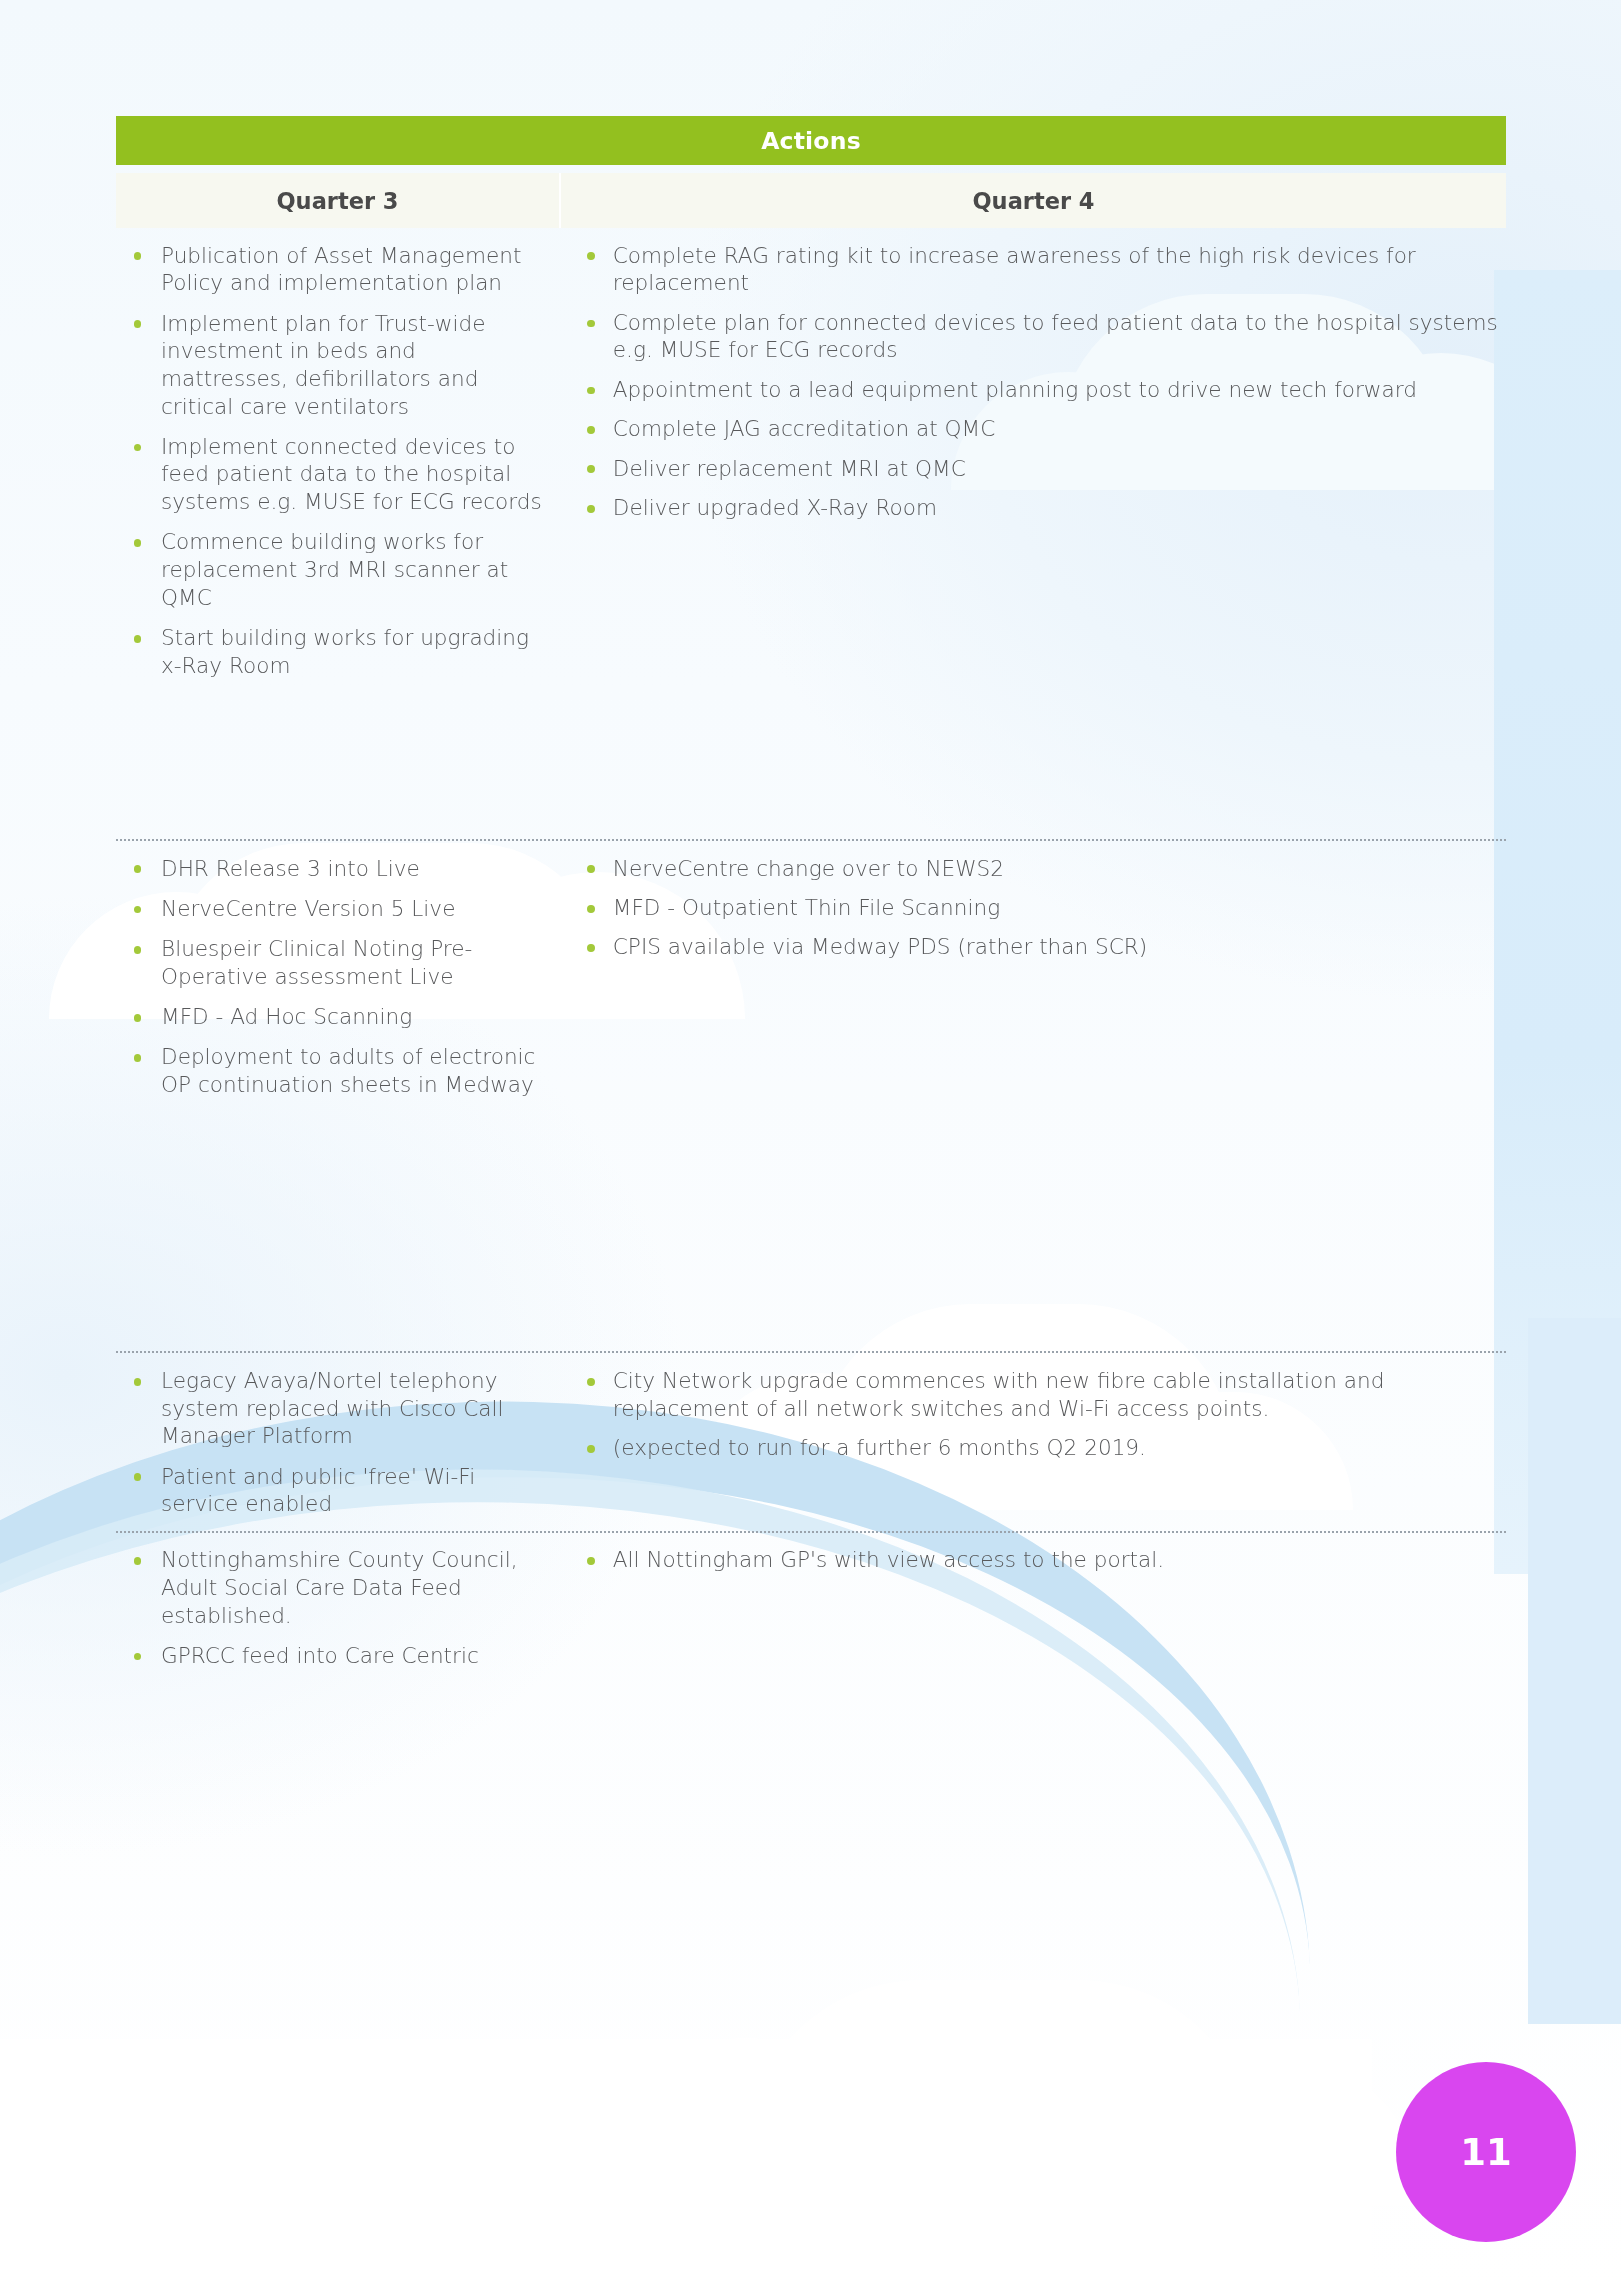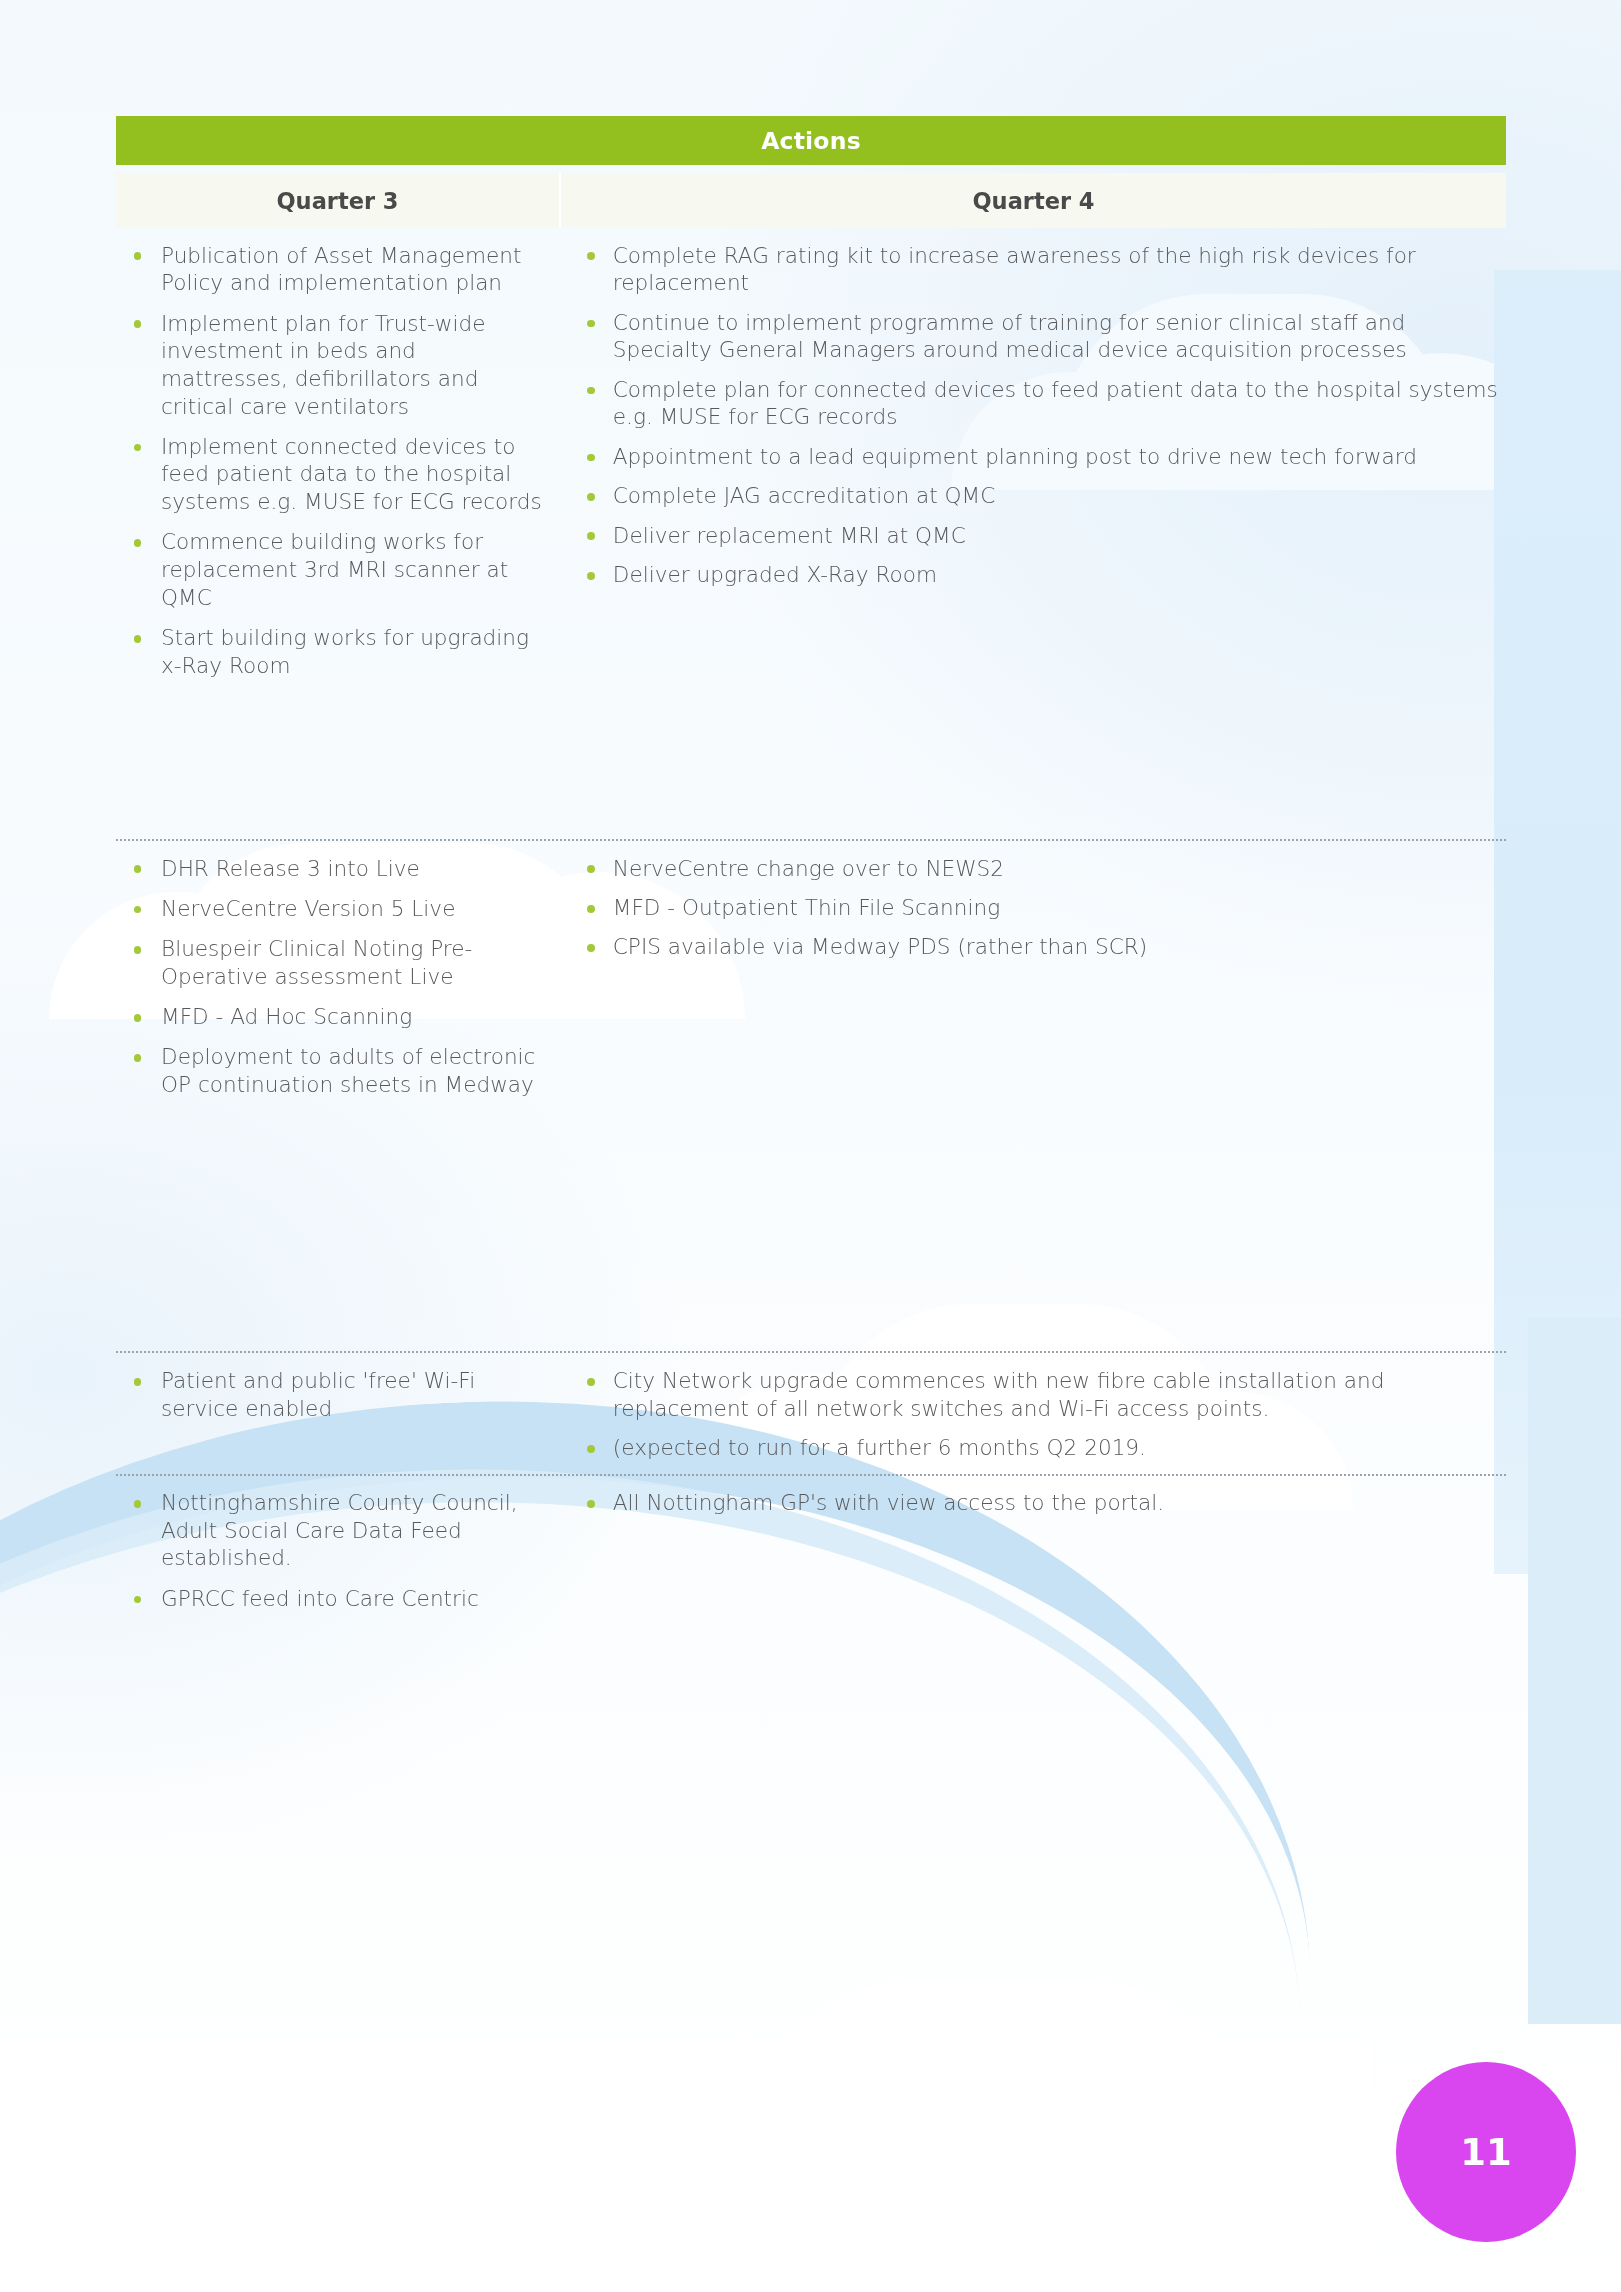--- a/index.html
+++ b/index.html
@@ -265,21 +265,20 @@
           <li>Publication of Asset Management Policy and implementation plan</li>
           <li>Implement plan for Trust-wide investment in beds and mattresses, defibrillators and critical care ventilators</li>
           <li>Implement connected devices to feed patient data to the hospital systems e.g. MUSE for ECG records</li>
           <li>Commence building works for replacement 3rd MRI scanner at QMC</li>
           <li>Start building works for upgrading x-Ray Room</li>
         </ul>
       </div>
       <div class="col c4">
         <ul class="blist">
           <li>Complete RAG rating kit to increase awareness of the high risk devices for replacement</li>
-          <li>Continue to implement programme of training for senior clinical staff and Specialty General Managers around medical device acquisition processes</li>
           <li>Complete plan for connected devices to feed patient data to the hospital systems e.g. MUSE for ECG records</li>
           <li>Appointment to a lead equipment planning post to drive new tech forward</li>
           <li>Complete JAG accreditation at QMC</li>
           <li>Deliver replacement MRI at QMC</li>
           <li>Deliver upgraded X-Ray Room</li>
         </ul>
       </div>
     </div>
 
     <div class="spacer-1"></div>
@@ -301,20 +300,21 @@
           <li>CPIS available via Medway PDS (rather than SCR)</li>
         </ul>
       </div>
     </div>
 
     <div class="spacer-2"></div>
 
     <div class="section divided">
       <div class="col c3">
         <ul class="blist">
+          <li>Legacy Avaya/Nortel telephony system replaced with Cisco Call Manager Platform</li>
           <li>Patient and public 'free' Wi-Fi service enabled</li>
         </ul>
       </div>
       <div class="col c4">
         <ul class="blist">
           <li>City Network upgrade commences with new fibre cable installation and replacement of all network switches and Wi-Fi access points.</li>
           <li>(expected to run for a further 6 months Q2 2019.</li>
         </ul>
       </div>
     </div>

